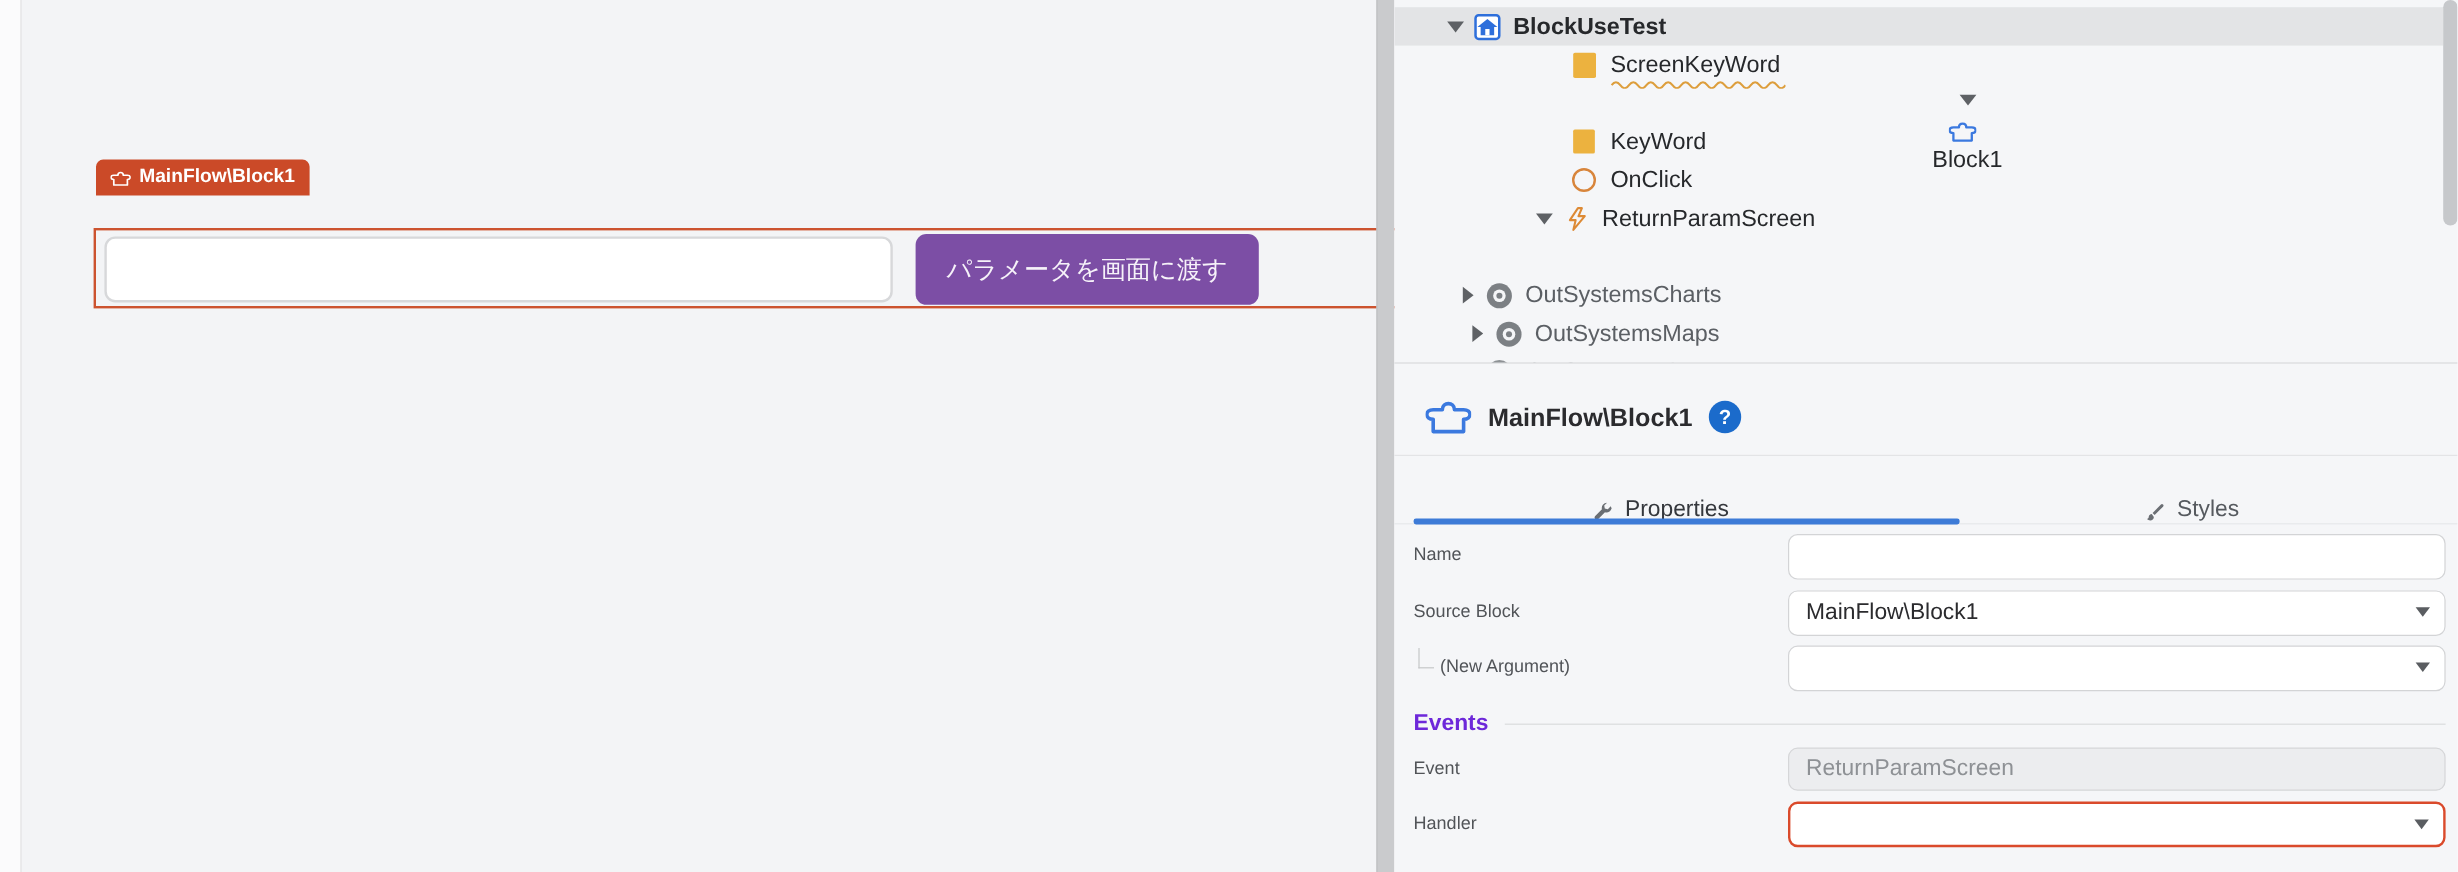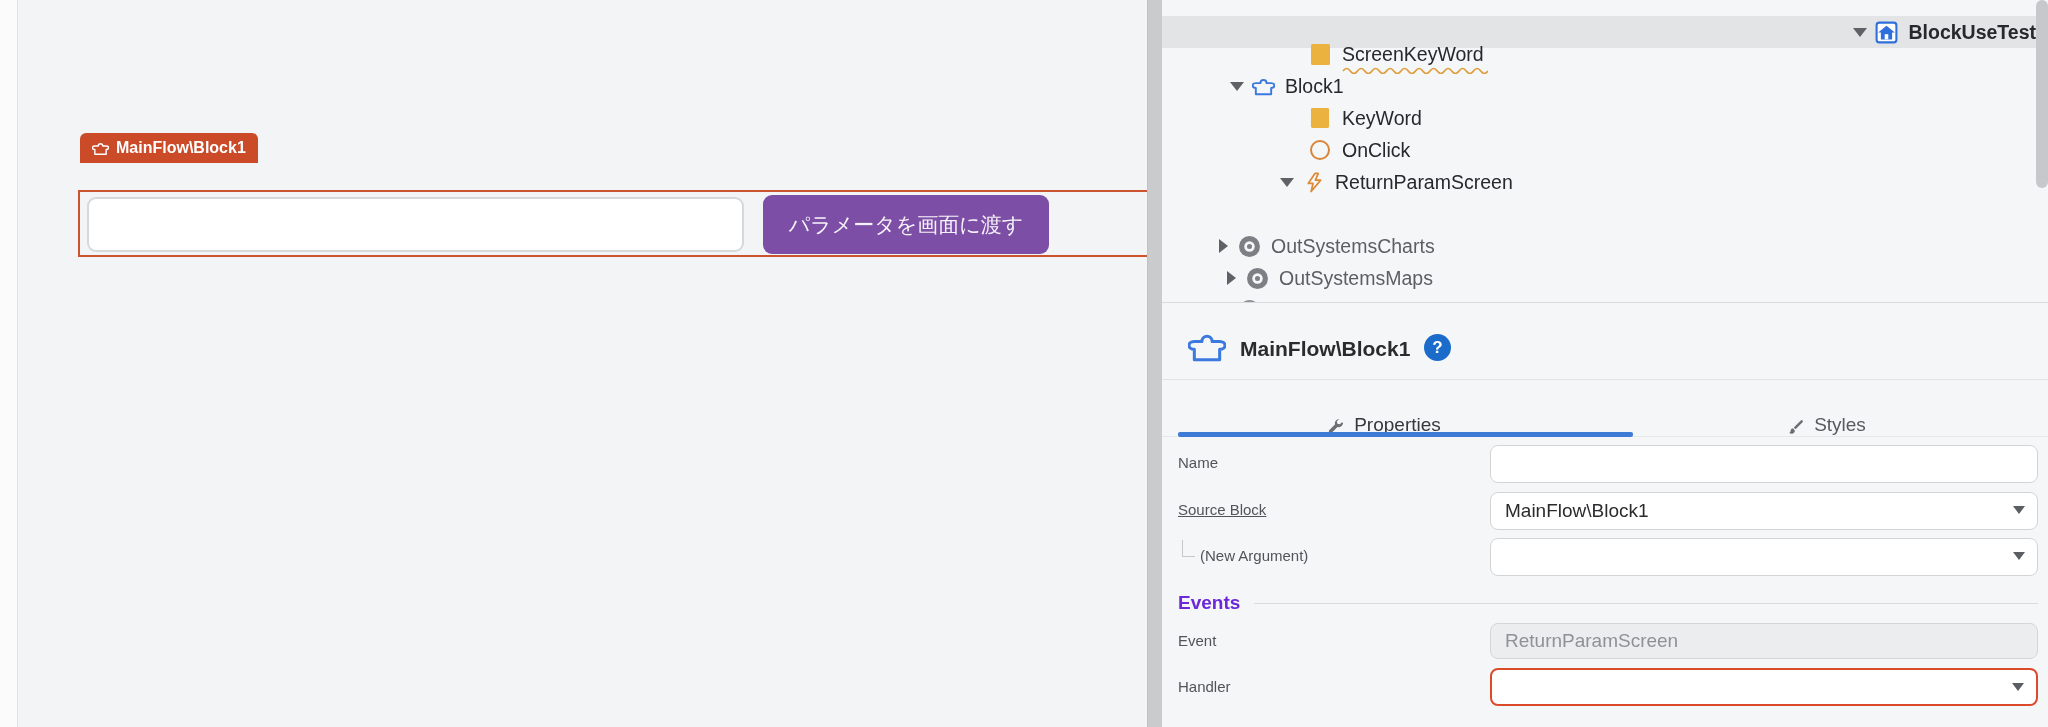--- a/index.html
+++ b/index.html
@@ -110,21 +110,21 @@
       <button class="canvas-btn">パラメータを画面に渡す</button>
     </div>
   </div>
 
   <div class="splitter"></div>
 
   <div class="panel">
 
     <div class="tree">
 
-      <div class="tree-row selected bold" style="top:16px;  padding-left:38px;justify-content:flex-end;">
+      <div class="tree-row selected bold" style="top:6px;  padding-left:38px;">
         <span class="caret-box">
             <span class="caret-down"></span>
           </span>
         <span class="ico-box">
           <svg width="25" height="25" viewBox="0 0 24 24">
             <rect x="2.5" y="2.5" width="19" height="19" rx="2.5" fill="#FFFFFF" stroke="#2E6FDB" stroke-width="2"></rect>
             <path d="M12 5.6 L20 12 H17.4 V18.6 H6.6 V12 H4 Z" fill="#2E6FDB"></path>
             <rect x="10.3" y="13.6" width="3.4" height="5" fill="#FFFFFF"></rect>
           </svg>
         </span>
@@ -138,21 +138,21 @@
             </svg>
         </span>
         <span class="lbl-wrap">
           <span>ScreenKeyWord</span>
           <svg class="squiggle" width="146" height="8" viewBox="0 0 146 8">
             <path d="M1 5 q3.6 -5 7.25 0 t7.25 0 t7.25 0 t7.25 0 t7.25 0 t7.25 0 t7.25 0 t7.25 0 t7.25 0 t7.25 0 t7.25 0 t7.25 0 t7.25 0 t7.25 0 t7.25 0 t7.25 0 t7.25 0 t7.25 0 t7.25 0 t7.25 0" fill="none" stroke="#DD9E3C" stroke-width="1.7"></path>
           </svg>
         </span>
       </div>
 
-      <div class="tree-row" style="top:70px; padding-left:62px;">
+      <div class="tree-row" style="top:70px; padding-left:81px;flex-direction:column;">
         <span class="caret-box">
             <span class="caret-down"></span>
           </span>
         <span class="ico-box">
           <svg width="23" height="23" viewBox="0 0 24 24" fill="none" stroke="#3B79DF" stroke-width="2" stroke-linejoin="round">
             <path d="M4 20 L4 13.5 C-0.5 13.5 -0.5 8.5 4 8.5 L8.8 8.5 C8.8 4.2 15.2 4.2 15.2 8.5 L20 8.5 C24.5 8.5 24.5 13.5 20 13.5 L20 20 Z"></path>
           </svg>
         </span>
         <span class="lbl-wrap">Block1</span>
       </div>
@@ -259,21 +259,21 @@
         <span>Styles</span>
       </div>
       <div class="tab-underline"></div>
     </div>
 
     <div class="form-label" style="top:454px;">Name</div>
     <div class="field" style="top:445px;">
       <input type="text" value="" style="">
     </div>
 
-    <div class="form-label" style="top:501px;text-decoration:underline;">Source Block</div>
+    <div class="form-label" style="top:501px;">Source Block</div>
     <div class="field" style="top:492px;">
       <span>MainFlow\Block1</span>
       <span class="dd-caret"></span>
     </div>
 
     <div class="arg-elbow"></div>
     <div class="form-label" style="top:547px; left:38px;">(New Argument)</div>
     <div class="field" style="top:538px;">
       <span></span>
       <span class="dd-caret"></span>

